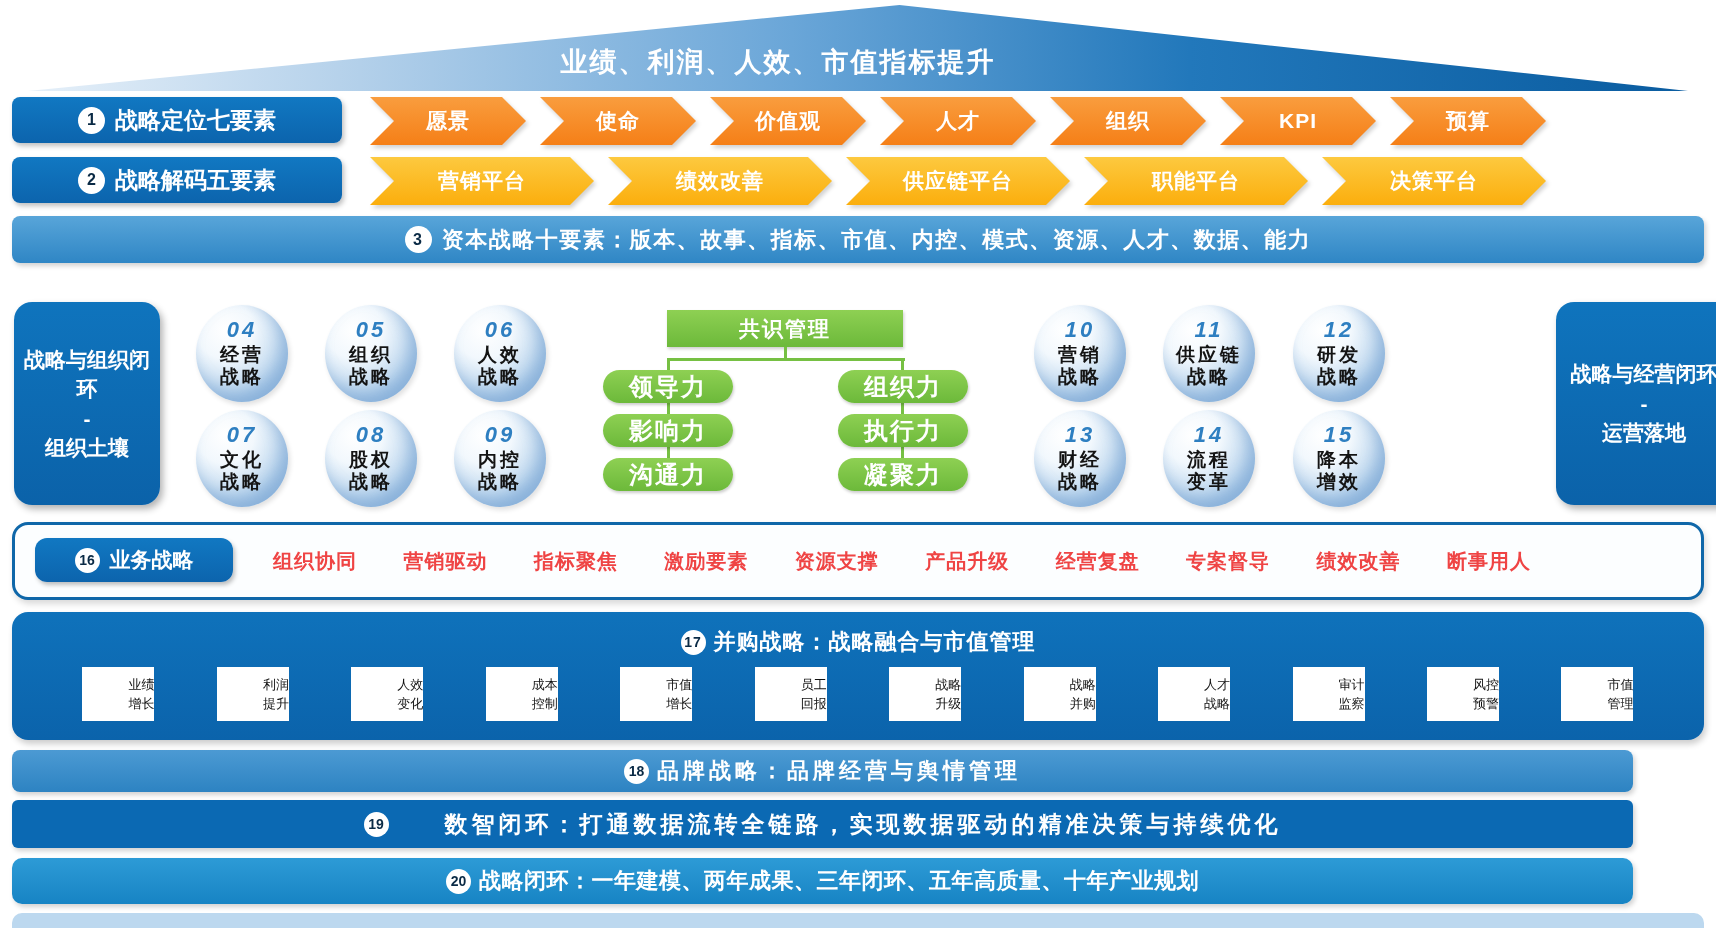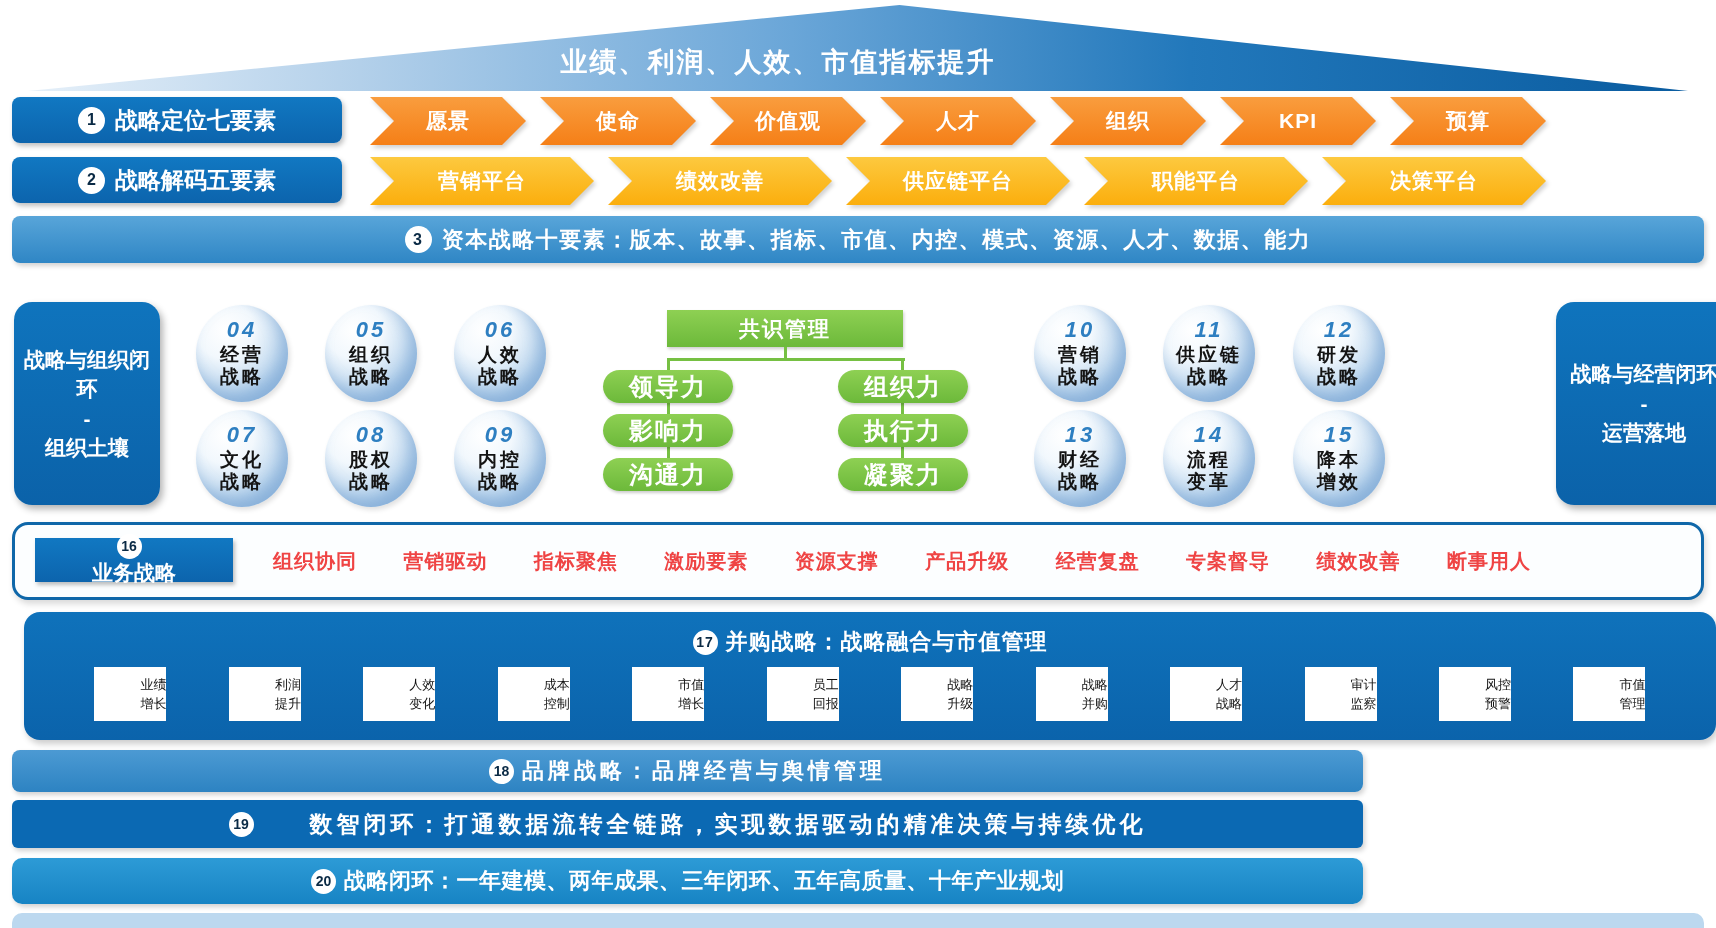--- a/index.html
+++ b/index.html
@@ -57,40 +57,40 @@
   .green-pill{position:absolute;width:130px;height:33px;border-radius:17px;
         background:linear-gradient(180deg,#8ed053,#6cb93a);display:flex;align-items:center;
         justify-content:center;color:#fff;font-weight:bold;font-size:24px;letter-spacing:2px;
         box-shadow:1px 2px 3px rgba(0,0,0,.2);}
   .tree-line{position:absolute;background:#76c043;}
 
   
   .biz{position:absolute;top:522px;left:12px;width:1692px;height:78px;box-sizing:border-box;
         background:#fcfeff;border:3px solid #0f67a9;border-radius:16px;
         box-shadow:2px 4px 6px rgba(0,0,0,.15);}
-  .biz-label{position:absolute;left:20px;top:13px;width:198px;height:44px;border-radius:0;
+  .biz-label{position:absolute;left:20px;top:13px;width:198px;height:44px;border-radius:12px;
         background:linear-gradient(180deg,#1178c2,#0c64ad);display:flex;align-items:center;
         justify-content:center;color:#fff;font-weight:bold;font-size:21px;
-        box-shadow:2px 3px 4px rgba(0,0,0,.25);flex-direction:column;}
+        box-shadow:2px 3px 4px rgba(0,0,0,.25);}
   .biz-items{position:absolute;left:258px;right:170px;top:0;bottom:0;display:flex;
         align-items:center;justify-content:space-between;}
   .biz-item{color:#ef4444;font-weight:bold;font-size:20px;letter-spacing:1px;}
 
   
   .ma{position:absolute;top:612px;left:12px;width:1692px;height:128px;border-radius:16px;
-        background:linear-gradient(180deg,#0f72bb,#0b63ab);box-shadow:2px 4px 6px rgba(0,0,0,.2);margin-left:12px;}
+        background:linear-gradient(180deg,#0f72bb,#0b63ab);box-shadow:2px 4px 6px rgba(0,0,0,.2);}
   .ma-title{margin-top:15px;display:flex;align-items:center;justify-content:center;
         color:#fff;font-weight:bold;font-size:22px;letter-spacing:1px;}
   .ma-boxes{position:absolute;top:55px;left:8px;right:8px;display:flex;justify-content:space-evenly;}
   .ma-box{width:72px;height:54px;background:#ffffff;display:flex;flex-direction:column;
         align-items:flex-end;justify-content:center;font-family:"Liberation Serif","DejaVu Serif",serif;
         font-size:13px;color:#111;line-height:1.5;}
 
   
-  .wide-bar{position:absolute;left:12px;width:1351px;display:flex;align-items:center;
+  .wide-bar{position:absolute;left:12px;width:1621px;display:flex;align-items:center;
         justify-content:center;color:#fff;font-weight:bold;box-shadow:2px 3px 5px rgba(0,0,0,.18);}
   .bar18{top:750px;height:42px;border-radius:8px;font-size:22px;letter-spacing:4px;
         background:linear-gradient(180deg,#4c9ad3,#2d83c2);}
   .bar19{top:800px;height:48px;border-radius:6px;font-size:23px;letter-spacing:4px;background:#0b69b3;gap:48px;}
   .bar20{top:858px;height:46px;border-radius:10px;font-size:22px;letter-spacing:.5px;
         background:linear-gradient(180deg,#2d9bd6,#1784c4);}
   .strip{position:absolute;top:913px;left:12px;width:1692px;height:15px;
         background:#bcd8ef;border-radius:10px 10px 0 0;}
 </style>
 </head>

